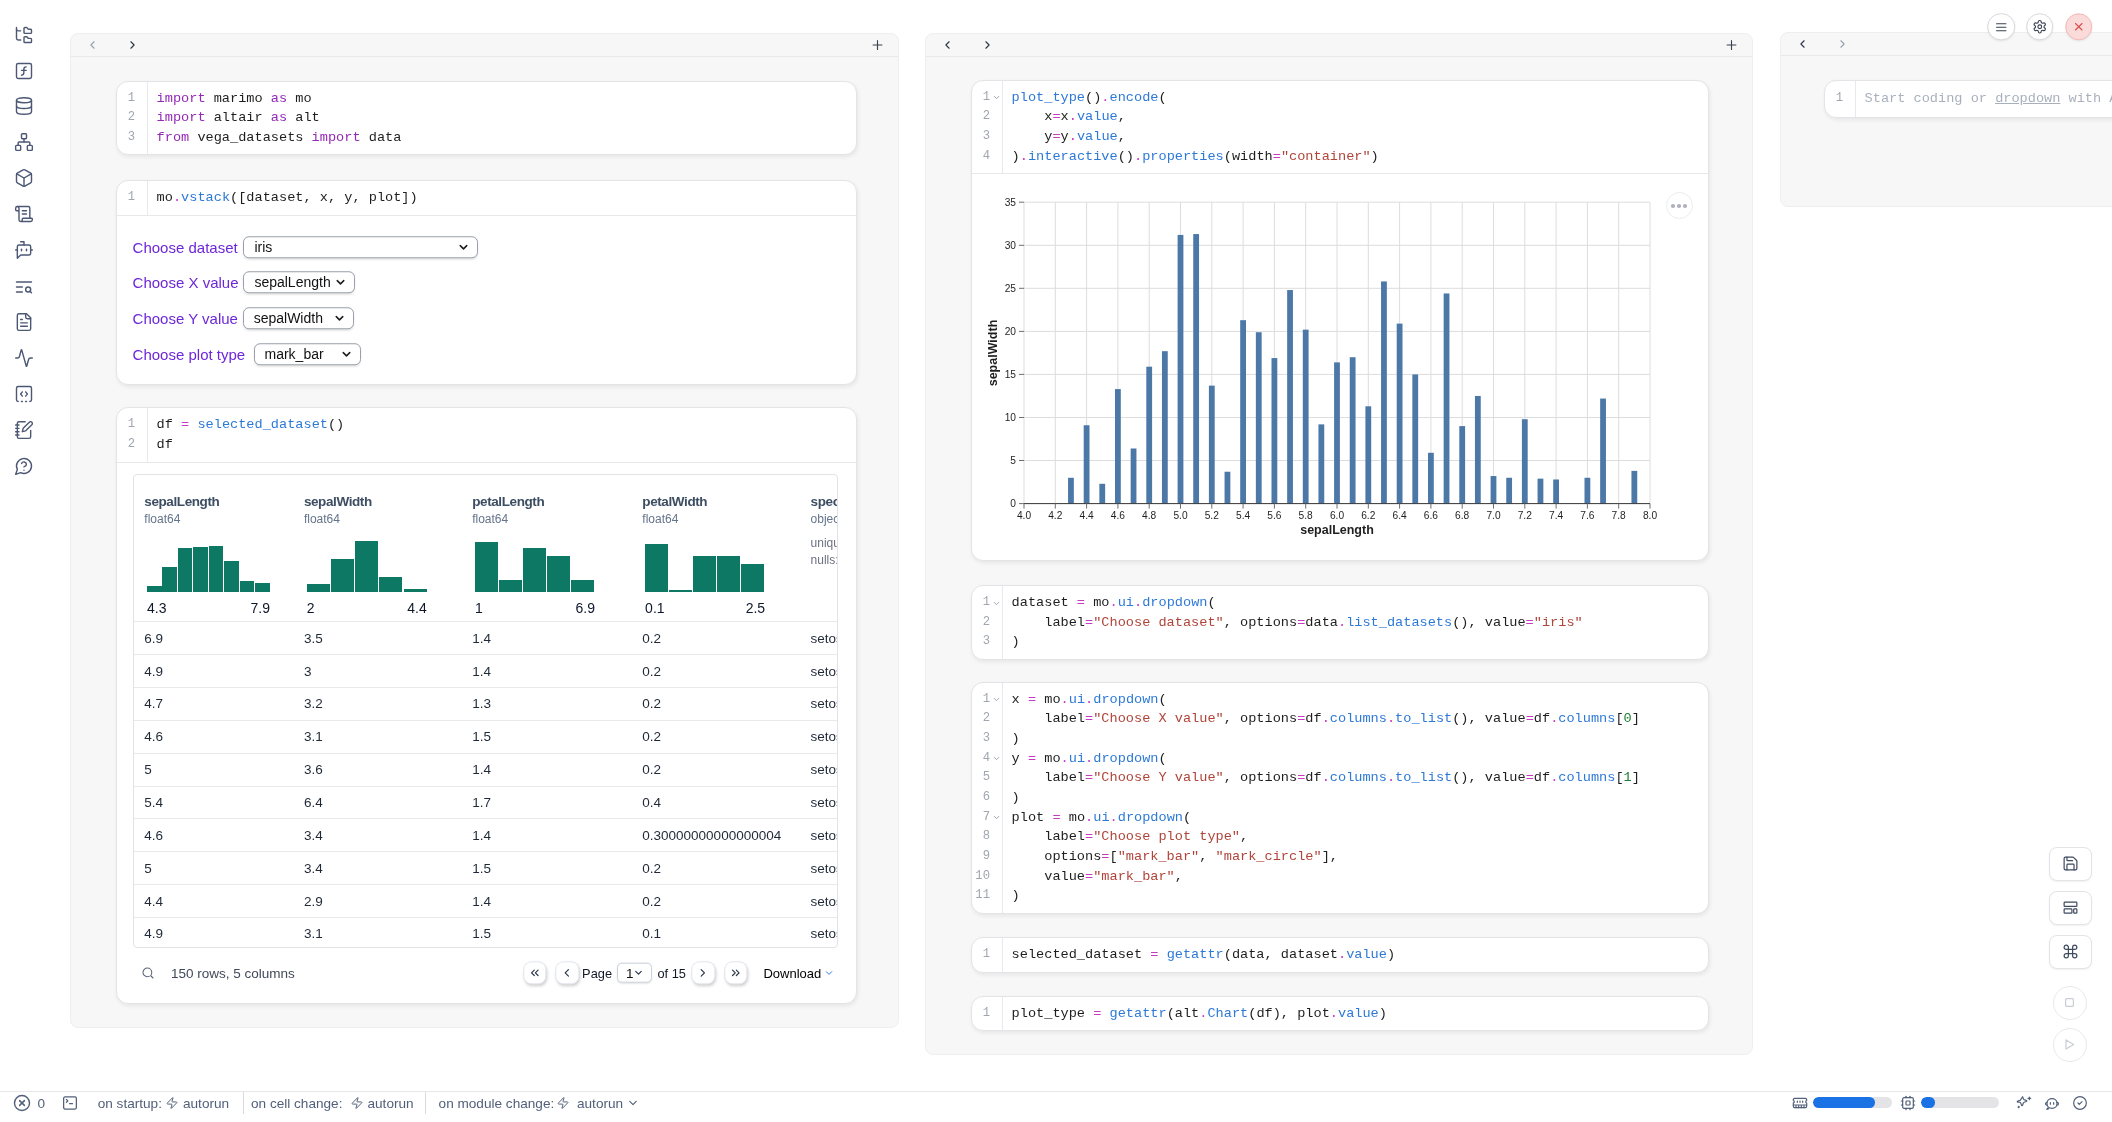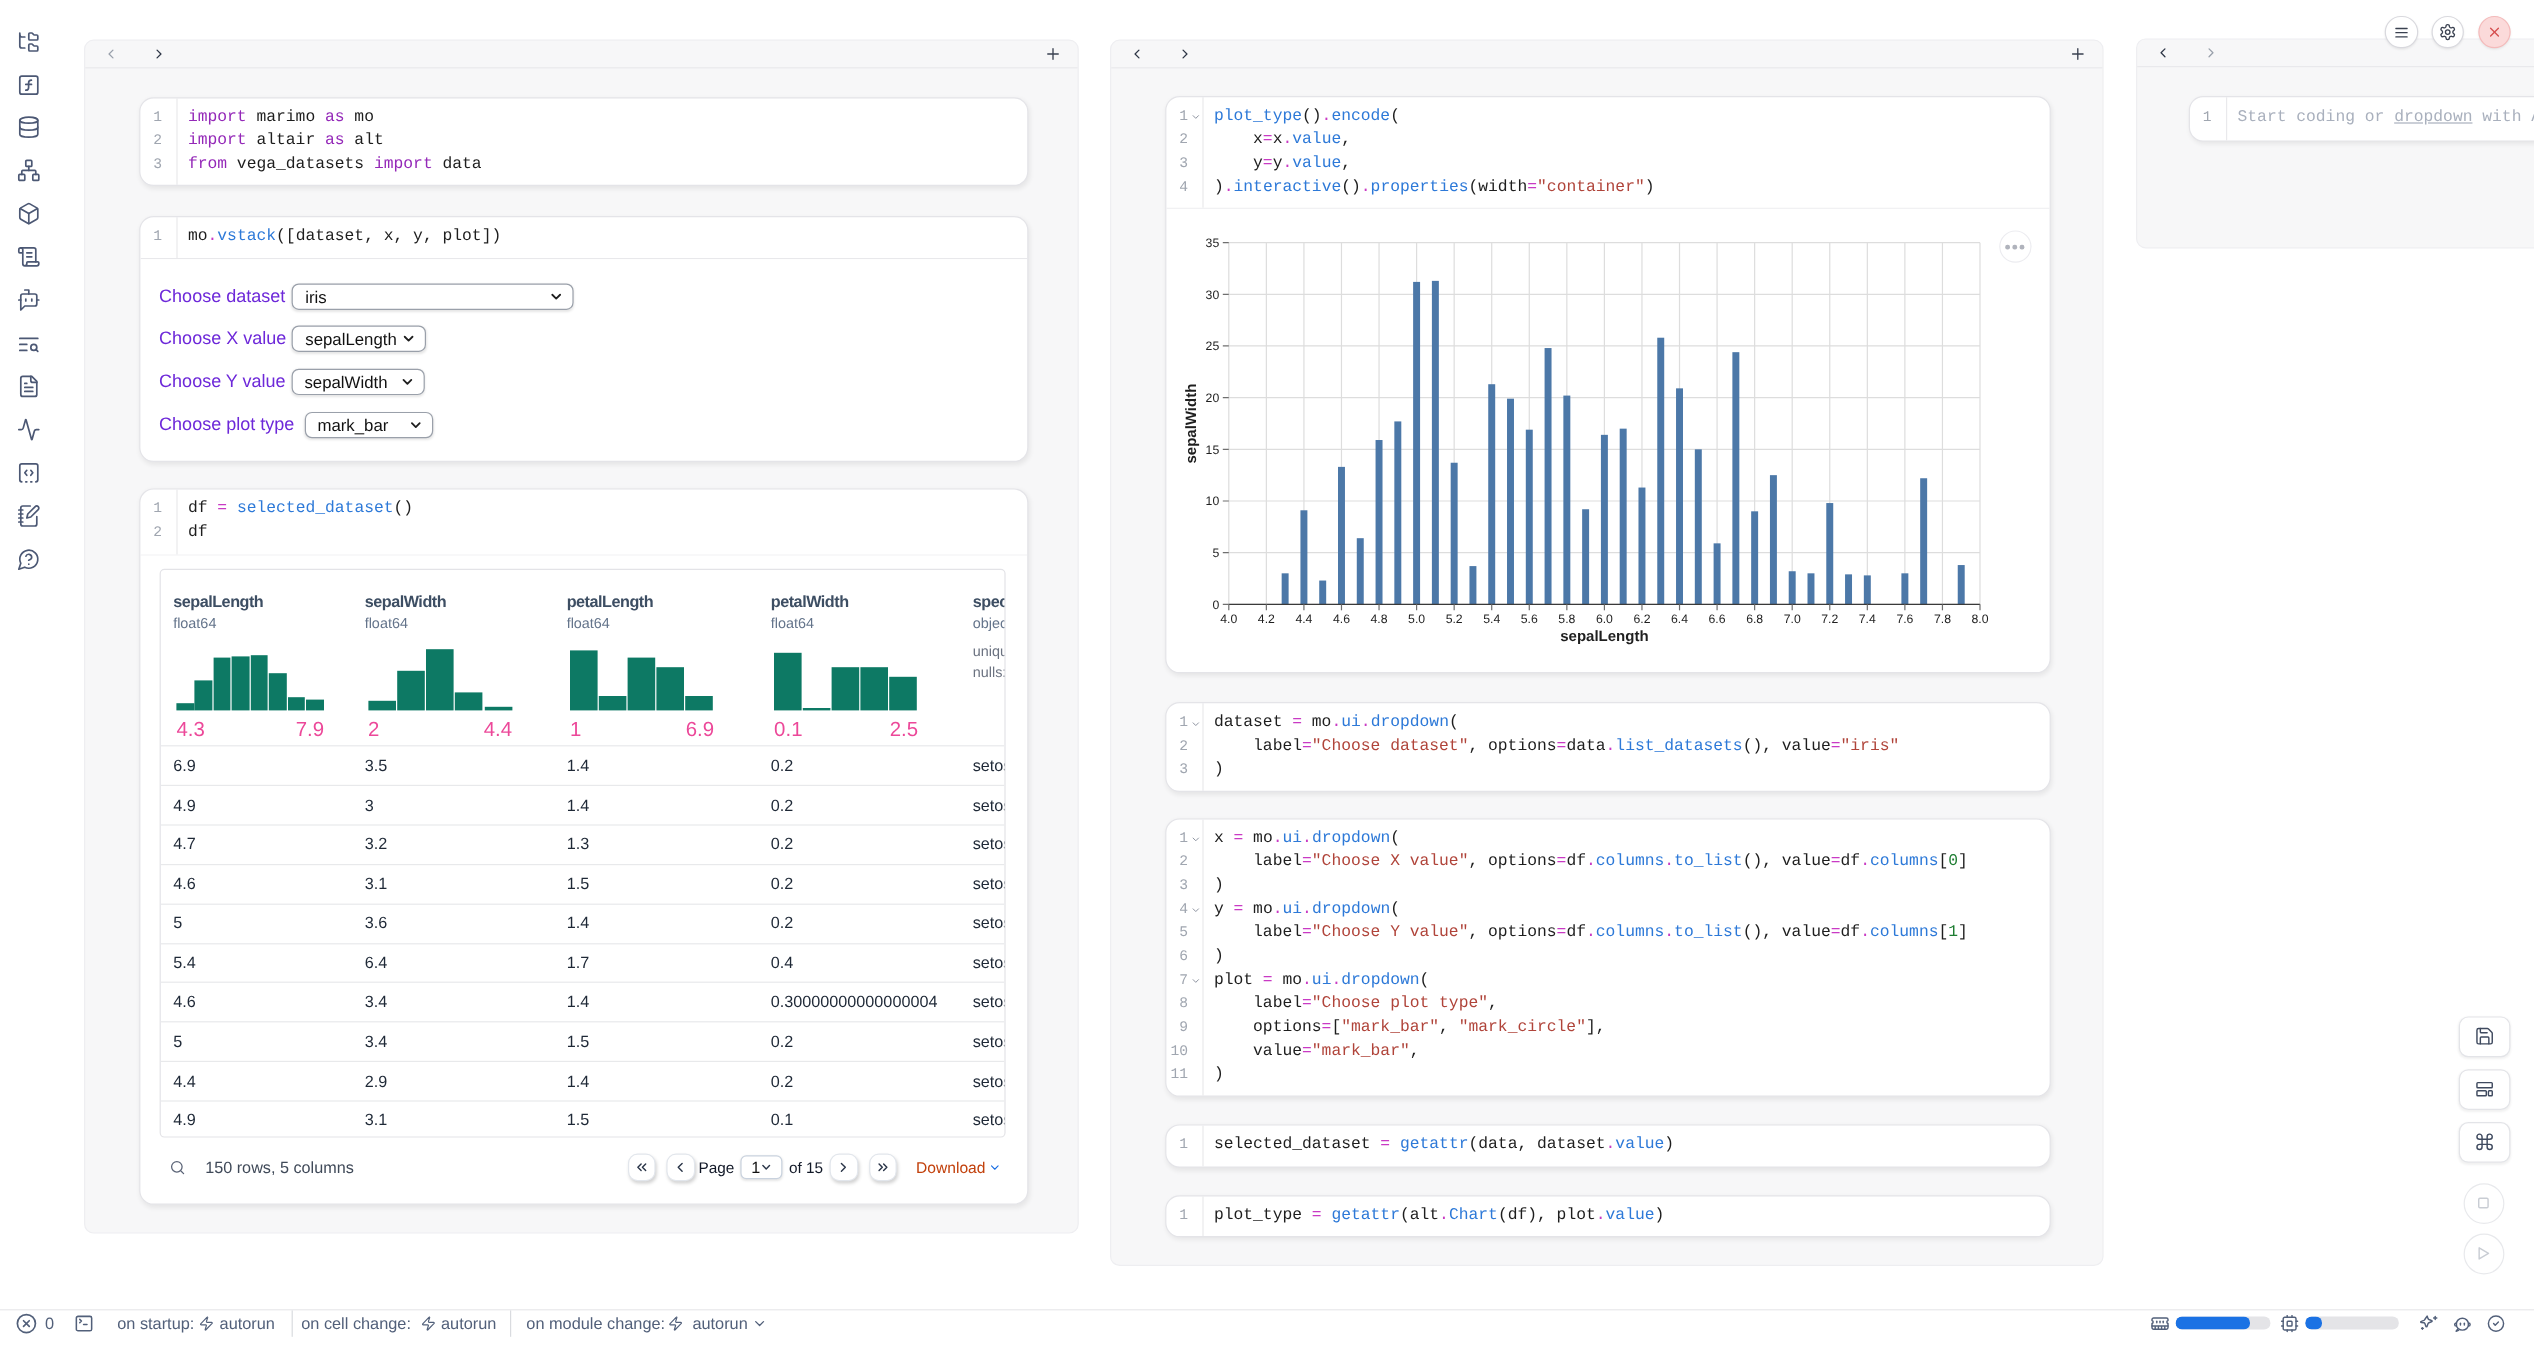--- a/index.html
+++ b/index.html
@@ -19,21 +19,21 @@
 .lbl{position:absolute;transform:translateY(-50%);font-size:15px;color:#6d28d9}
 .sel{position:absolute;transform:translateY(-50%);height:21.5px;border:1px solid #9aa0aa;
   border-radius:6px;background:#fff;font-size:14px;color:#111;display:flex;align-items:center;
   padding:0 24px 0 10px;box-shadow:0 1px 2px rgba(0,0,0,.1);white-space:nowrap}
 .sel svg{position:absolute;right:7px;top:50%;transform:translateY(-50%)}
 .hdrchev{position:absolute;top:50%;transform:translateY(-50%);line-height:0}
 .tbl{position:absolute;border:1px solid #e3e3e7;border-radius:4px;overflow:hidden;background:#fff}
 .th{position:absolute;transform:translateY(-50%);font-weight:bold;font-size:13.5px;color:#3d4e63;letter-spacing:-.4px}
 .td{position:absolute;transform:translateY(-50%);font-size:13.5px;color:#1f2937}
 .dt{position:absolute;transform:translateY(-50%);font-size:12px;color:#64748b}
-.mm{position:absolute;transform:translateY(-50%);font-size:17px;color:#ec4899}
+.mm{position:absolute;transform:translateY(-50%);font-size:14px;color:#0f172a}
 .hb{position:absolute;background:#0d7964}
 .rowline{position:absolute;left:0;right:0;height:1px;background:#e8e9eb}
 .cbtn{position:absolute;transform:translate(-50%,-50%);border-radius:50%;background:#fff;
   border:1px solid #d8dbe0;display:flex;align-items:center;justify-content:center}
 .pgbtn{position:absolute;transform:translate(-50%,-50%);border-radius:8px;background:#fff;
   border:1px solid #e2e6ec;box-shadow:1px 2px 3px rgba(0,0,0,.18);display:flex;align-items:center;justify-content:center}
 .ftext{position:absolute;transform:translateY(-50%);font-size:14px;color:#404a59}
 .sbtext{position:absolute;transform:translateY(-50%);font-size:13.6px;color:#52607a;white-space:pre}
 .sbdiv{position:absolute;width:1px;background:#d9dbdf}
 .fbtn{position:absolute;background:#fff;border:1px solid #e3e4e8;border-radius:8px;
@@ -325,21 +325,21 @@
         <svg width="13" height="13" viewBox="0 0 24 24" fill="none" stroke="#2b3649" stroke-width="2.2" stroke-linecap="round" stroke-linejoin="round">
           <path d="m9 18 6-6-6-6"></path>
         </svg>
       </div>
       <div class="pgbtn" style="left:618.8px;top:510.0px;width:23.4px;height:23.4px">
         <svg width="13" height="13" viewBox="0 0 24 24" fill="none" stroke="#2b3649" stroke-width="2.2" stroke-linecap="round" stroke-linejoin="round">
           <path d="m6 17 5-5-5-5"></path>
           <path d="m13 17 5-5-5-5"></path>
         </svg>
       </div>
-      <span class="ftext" style="left:646.4px;top:510.0px;color:#c2410c;font-size:13px">Download</span>
+      <span class="ftext" style="left:646.4px;top:510.0px;color:#000000;font-size:13px">Download</span>
       <span class="icon" style="left:712px;top:510.0px"><svg width="11" height="11" viewBox="0 0 24 24" fill="none" stroke="#1a6fe3" stroke-width="2" stroke-linecap="round" stroke-linejoin="round">
           <path d="m6 9 6 6 6-6"></path>
         </svg></span>
     </div>
   </div>
 <div class="cell" style="left:971px;top:79.6px;width:738px">
     <div class="ca">
       <span class="fold" style="top:12.5px"><svg width="9" height="9" viewBox="0 0 24 24" fill="none" stroke="#8b919e" stroke-width="2.2" stroke-linecap="round" stroke-linejoin="round">
           <path d="m6 9 6 6 6-6"></path>
         </svg></span>

